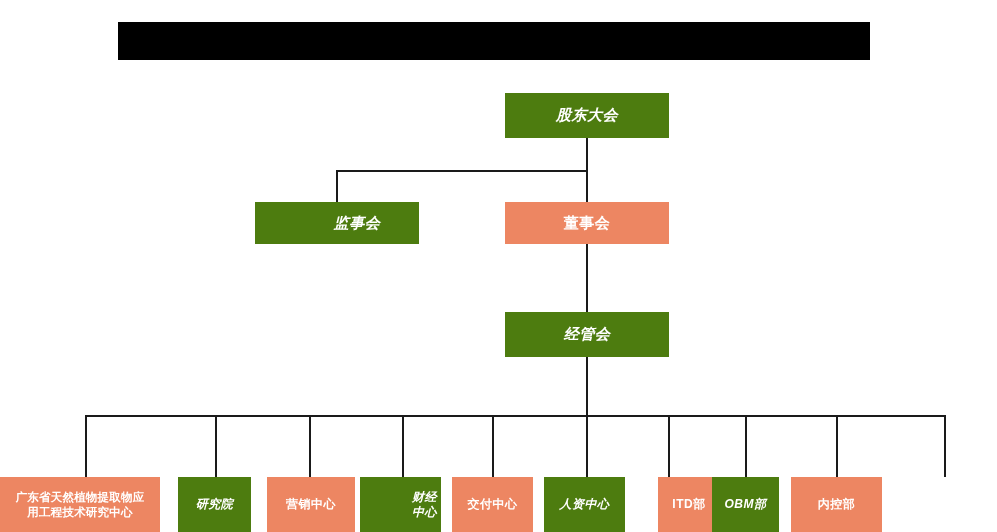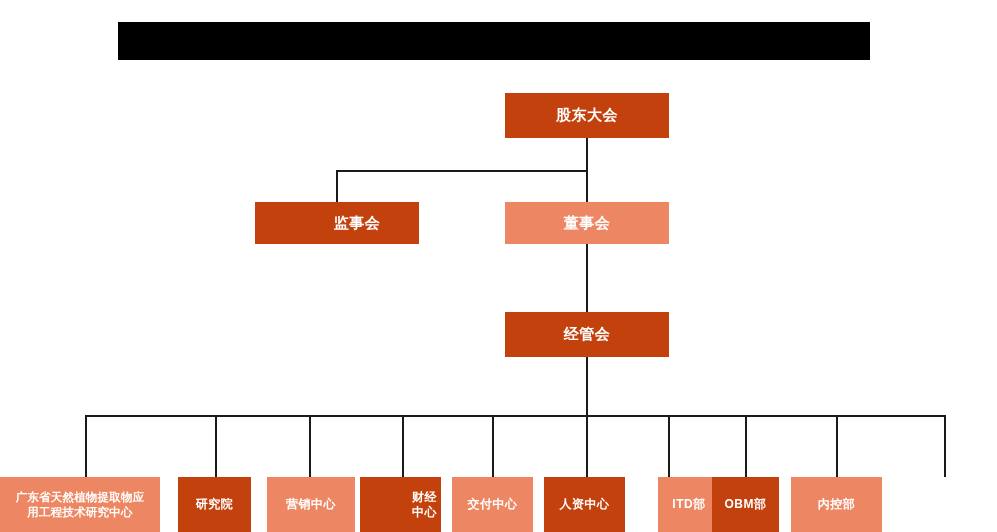--- a/index.html
+++ b/index.html
@@ -37,21 +37,21 @@
     letter-spacing: 0.5px;
     user-select: none;
   }
   .node .label {
     display: block;
     width: 100%;
     padding: 0 3px;
     box-sizing: border-box;
     white-space: pre-line;
   }
-  .node.tone-dark  { background: #c2410c; }
+  .node.tone-dark  { background: #4d7c0f; font-style: italic; }
   .node.tone-light { background: #ED8662; }
 
   .node.sz-lg   { font-size: 15px; font-weight: 700; }
   .node.sz-md   { font-size: 15px; font-weight: 700; }
   .node.sz-sm   { font-size: 12px; font-weight: 700; }
   .node.sz-xs   { font-size: 11.5px; font-weight: 700; letter-spacing: 0.2px; }
 
   
   .line {
     position: absolute;

